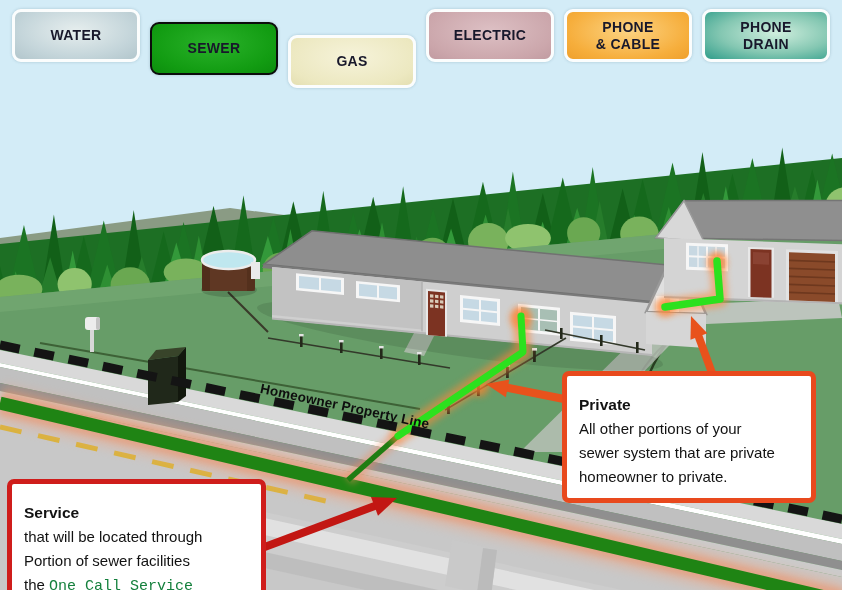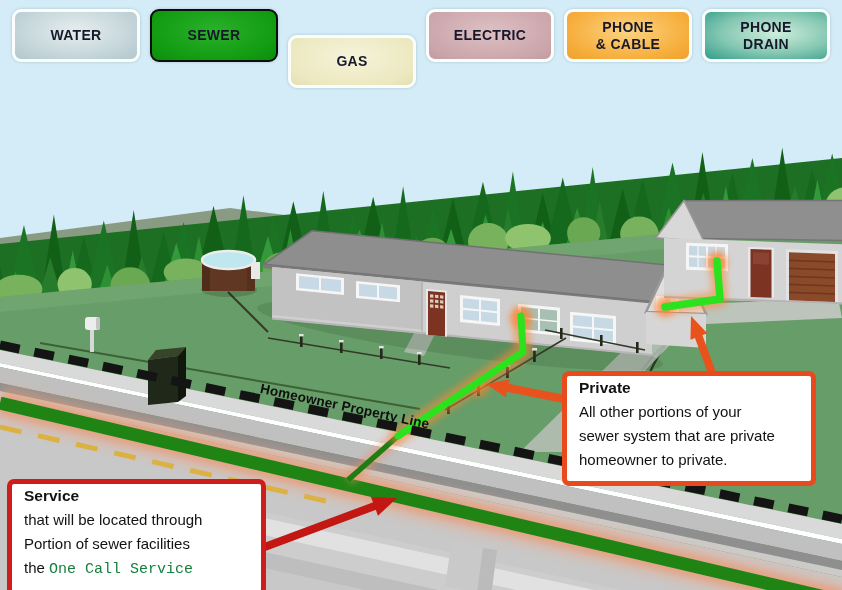--- a/index.html
+++ b/index.html
@@ -7,35 +7,35 @@
   #stage{position:relative;width:842px;height:590px;overflow:hidden;background:#d3ecf7;}
 
   
   .tabbar{position:absolute;left:0;top:0;width:750px;height:70px;}
   .tab{position:absolute;top:9px;width:128px;height:53px;box-sizing:border-box;
        border:3px solid #fbfdfd;border-radius:9px;cursor:pointer;
        display:flex;flex-direction:column;align-items:center;justify-content:center;
        font-size:14px;font-weight:bold;color:#18182b;letter-spacing:.3px;
        box-shadow:0 0 3px rgba(40,80,100,.25);text-align:center;line-height:17px;}
   .tab-water{left:12px;background:radial-gradient(ellipse at 50% 40%,#e6eeee 0%,#c4d5da 65%,#b2c6cc 100%);}
-  .tab-sewer{left:150px;border:2px solid #0c0c0c;background:radial-gradient(ellipse at 50% 40%,#2ab22a 0%,#129c12 70%,#0c8d0d 100%);}
+  .tab-sewer{left:150px;border:2px solid #0c0c0c;background:radial-gradient(ellipse at 50% 40%,#2ab22a 0%,#129c12 70%,#0c8d0d 100%);margin-top:13px;}
   .tab-gas{left:288px;background:radial-gradient(ellipse at 50% 40%,#f6f3da 0%,#ece8c0 75%,#e4dfb2 100%);margin-top:26px;}
   .tab-electric{left:426px;background:radial-gradient(ellipse at 50% 40%,#ddc0c4 0%,#cba6ab 75%,#c19ba1 100%);}
   .tab-phone{left:564px;background:radial-gradient(ellipse at 50% 40%,#fcd382 0%,#f6ae3c 70%,#efa02c 100%);}
   .tab-storm{left:702px;background:radial-gradient(ellipse at 58% 45%,#cfeedd 0%,#84c7b2 55%,#2f9d8a 100%);}
 
   
   #scene{position:absolute;left:0;top:0;}
 
   .prop-label{position:absolute;left:262px;top:381px;transform:rotate(12deg);transform-origin:left top;
       font-size:13.5px;font-weight:bold;color:#0e0e0e;white-space:nowrap;letter-spacing:.2px;}
 
   
   .callout{position:absolute;box-sizing:border-box;background:#ffffff;border-radius:7px;
-      padding:0 12px 9px 12px;font-size:15px;color:#121212;line-height:24px;}
+      padding:17px 12px 9px 12px;font-size:15px;color:#121212;line-height:24px;}
   .callout .title{font-weight:bold;font-size:15.5px;}
   .callout-utility{left:7px;top:479px;width:259px;border:5px solid #cf1d1b;}
   .callout-private{left:562px;top:371px;width:254px;border:5px solid #e8491d;}
   .link{color:#15803d;cursor:pointer;font-family:Liberation Mono, monospace;}
 </style>
 </head>
 <body>
 
 <div id="stage">
 

